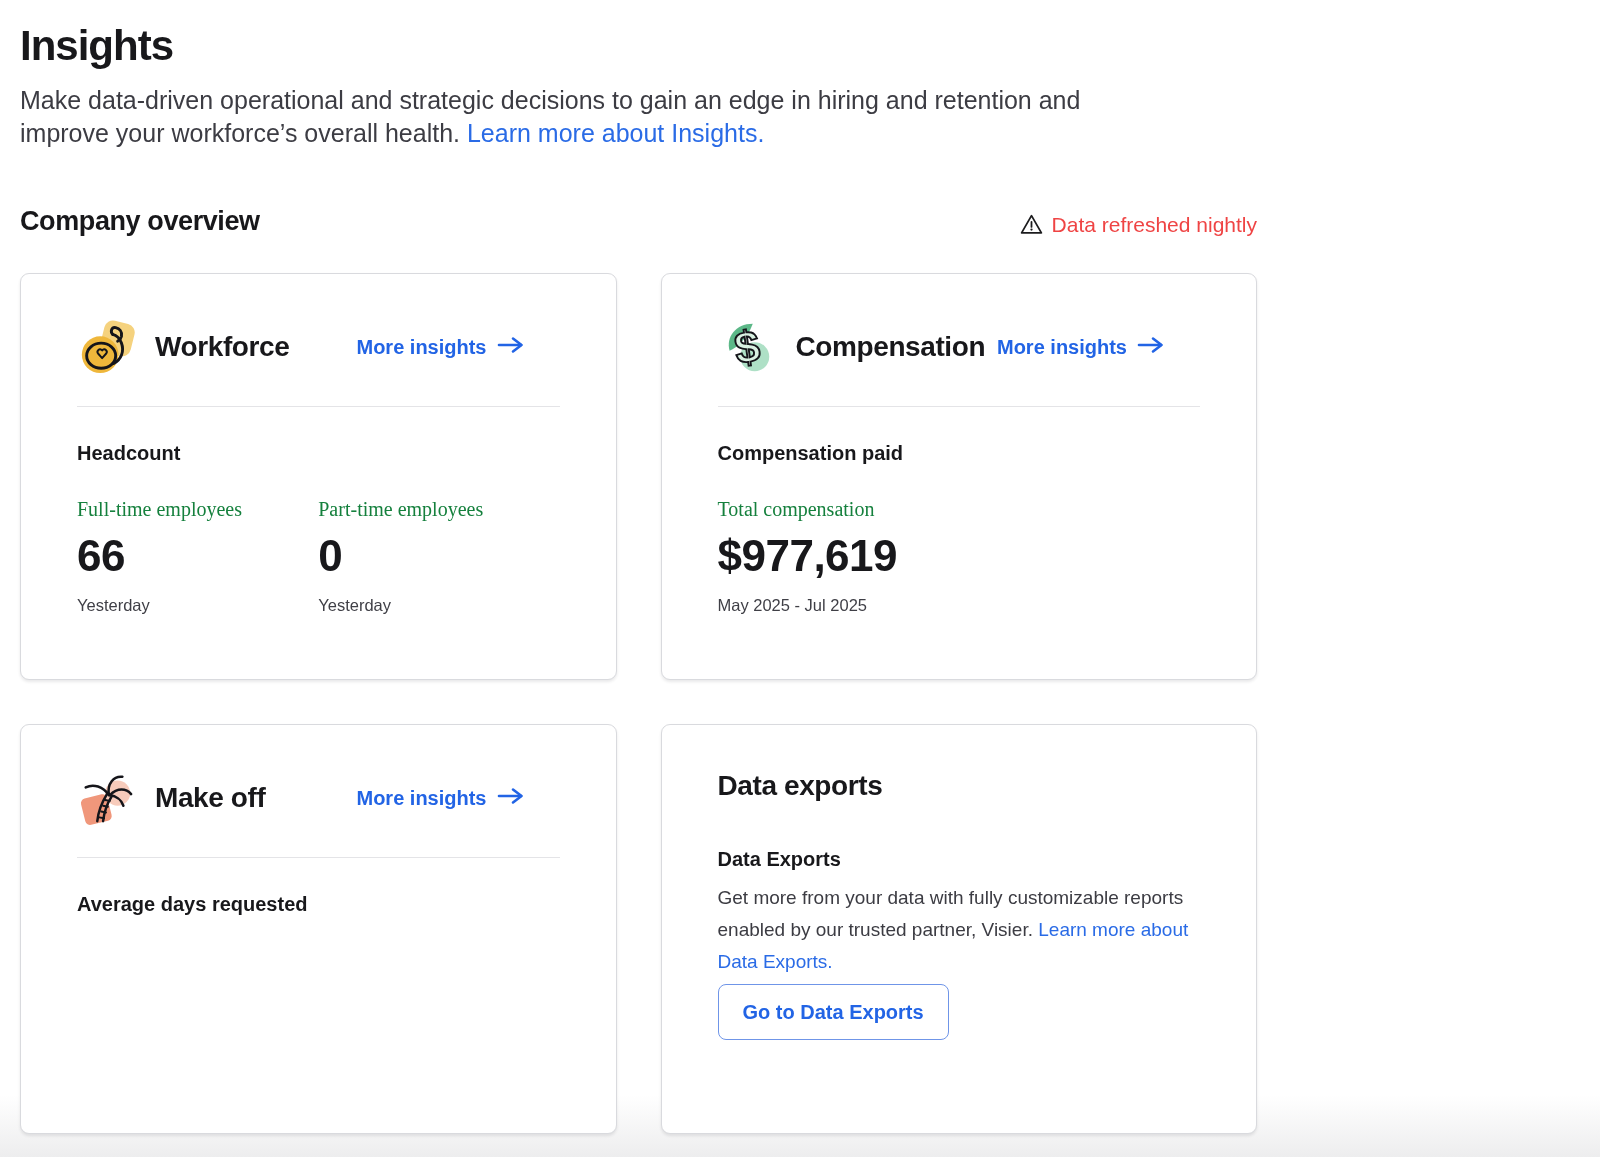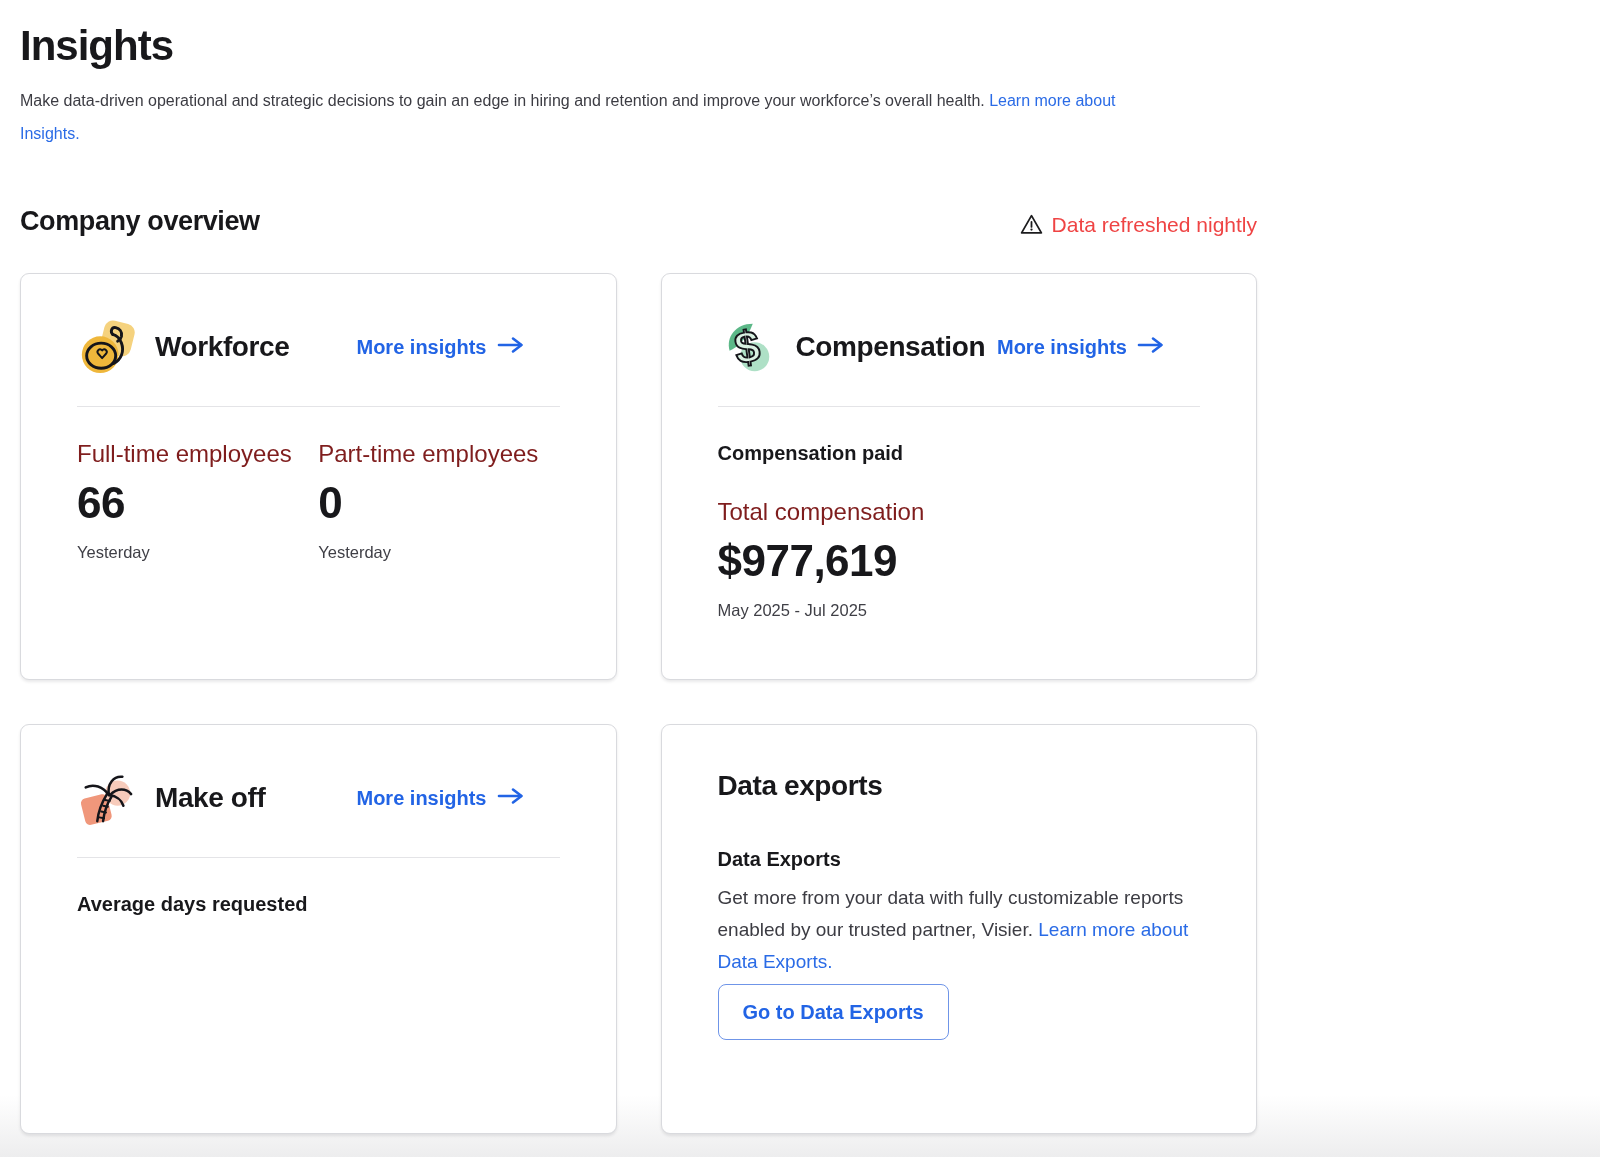--- a/index.html
+++ b/index.html
@@ -10,21 +10,21 @@
     background: linear-gradient(to bottom, #ffffff 1095px, #ededee 1157px);
     overflow: hidden;
   }
   .page { padding: 22px 23px 0 20px; width: 1280px; }
 
   h1.page-title {
     font-size: 42px; font-weight: 700; letter-spacing: -1px;
     color: #18181b; line-height: 1.15;
   }
   .subtitle {
-    margin-top: 14px; font-size: 16px; line-height: 33px;
+    margin-top: 14px; font-size: 25px; line-height: 33px;
     color: #3c3c43; max-width: 1105px;
   }
   a.inline-link { color: #2a6be6; text-decoration: none; cursor: pointer; }
 
   .section-row {
     margin-top: 56px; display: flex; align-items: flex-end; justify-content: space-between;
   }
   h2.section-title { font-size: 27px; font-weight: 700; letter-spacing: -0.4px; color: #18181b; }
   .refresh-note { display: flex; align-items: center; gap: 8px; font-size: 21px; color: #ef4444; }
   .refresh-note svg { display: block; }
@@ -56,21 +56,21 @@
   }
   .more-link {
     margin-left: auto; display: flex; align-items: center; gap: 10px;
     font-size: 20px; font-weight: 700; color: #2264e5; text-decoration: none; cursor: pointer;
   }
   .divider { border: none; border-top: 1px solid #e4e4e7; margin-top: 30px; }
 
   .card-section-heading { margin-top: 35px; font-size: 20px; font-weight: 700; color: #18181b; }
   .metrics-row { margin-top: 33px; display: flex; }
   .metric { width: 327px; }
-  .metric-label { font-size: 24px; color: #7f1d1d; }
+  .metric-label { font-size: 20px; color: #15803d; font-family: Liberation Serif, serif; }
   .metric-value { margin-top: 10px; font-size: 44px; font-weight: 700; color: #18181b; letter-spacing: -0.5px; }
   .metric-caption { margin-top: 15px; font-size: 16.5px; color: #3f3f46; }
 
   .exports-title { margin-top: 45px; font-size: 28px; font-weight: 700; letter-spacing: -0.4px; color: #18181b; }
   .exports-subheading { margin-top: 46px; font-size: 20px; font-weight: 700; color: #18181b; }
   .exports-body { margin-top: 11px; font-size: 19px; line-height: 32px; color: #3c3c43; max-width: 622px; }
   .exports-button {
     margin-top: 6px; display: inline-block; height: 56px; line-height: 54px;
     padding: 0 24px; background: #ffffff;
     border: 1px solid #6f95e8; border-radius: 8px;
@@ -124,20 +124,21 @@
           <span>More insights</span>
           <span>
             <svg width="27" height="18" viewBox="0 0 27 18">
               <path d="M2 9 H24" stroke="#2264e5" stroke-width="2.6" stroke-linecap="round" fill="none"></path>
               <path d="M16 2.5 L24.5 9 L16 15.5" fill="none" stroke="#2264e5" stroke-width="2.6" stroke-linecap="round" stroke-linejoin="round"></path>
             </svg>
           </span>
         </a>
       </div>
       <hr class="divider">
+      <h4 class="card-section-heading">Headcount</h4>
       <div class="metrics-row">
         <div class="metric">
           <div class="metric-label">Full-time employees</div>
           <div class="metric-value">66</div>
           <div class="metric-caption">Yesterday</div>
         </div>
         <div class="metric">
           <div class="metric-label">Part-time employees</div>
           <div class="metric-value">0</div>
           <div class="metric-caption">Yesterday</div>

